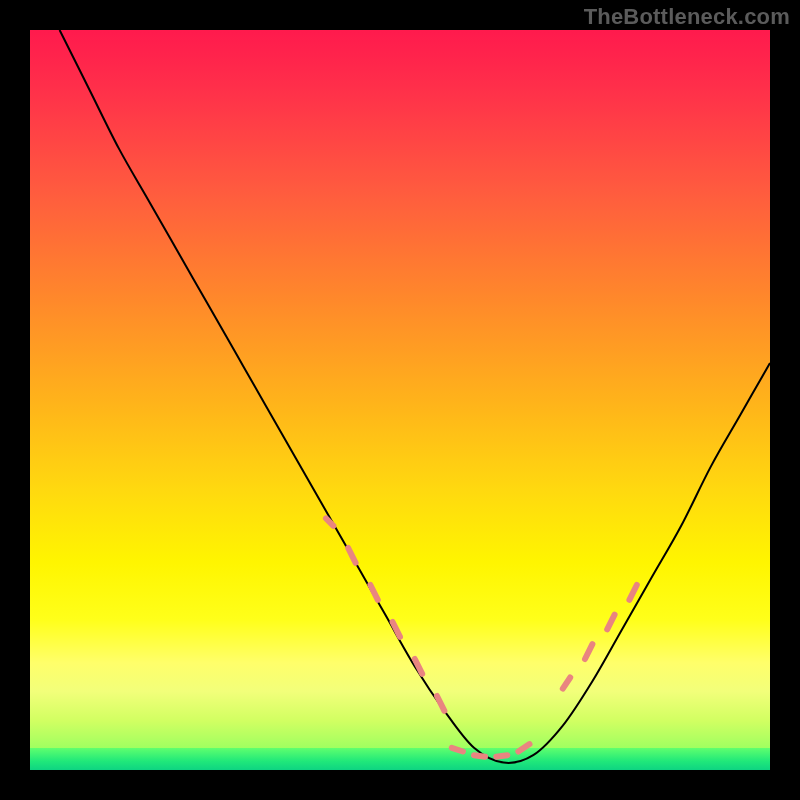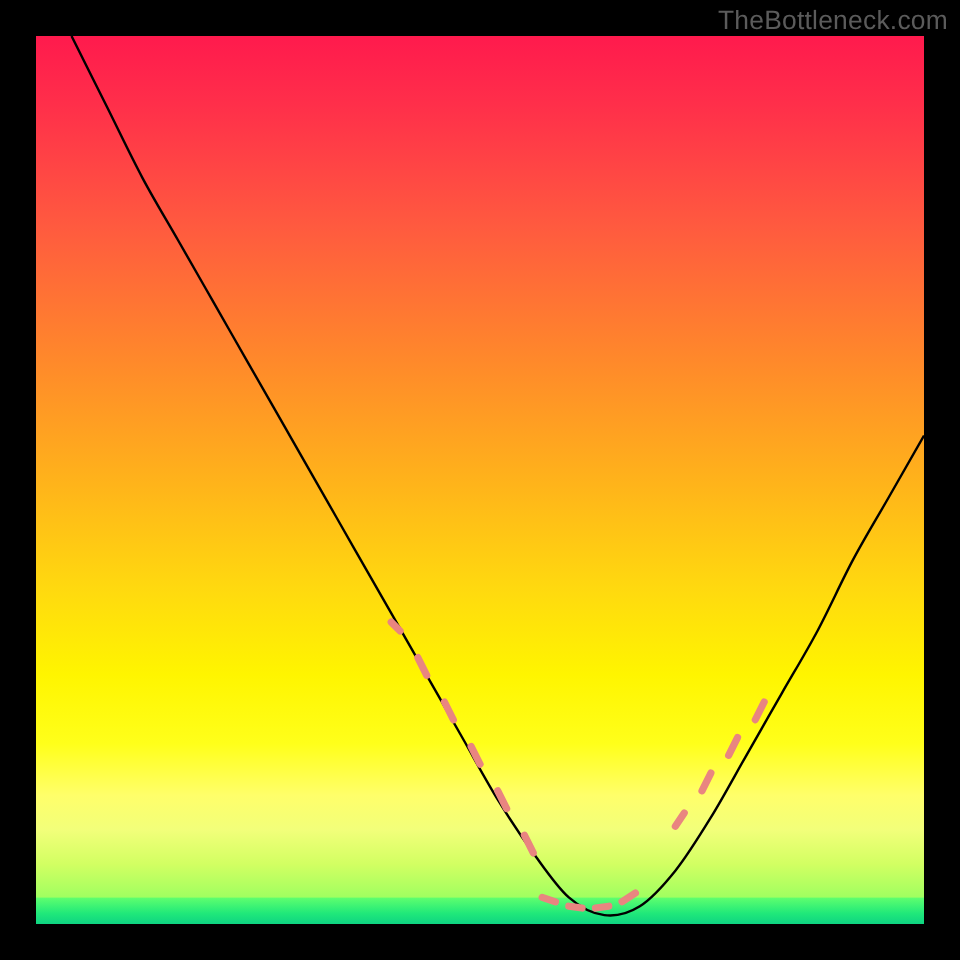--- a/index.html
+++ b/index.html
@@ -71,21 +71,21 @@
     top: 0;
     width: 100%;
     height: 100%;
   }
   .watermark {
     position: absolute;
     top: 4px;
     right: 10px;
     color: #5b5b5b;
     font-size: 22px;
-    font-weight: 400;
+    font-weight: 700;
     letter-spacing: 0.2px;
     user-select: none;
   }
 </style>
 </head>
 <body>
 
 <div class="stage">
 
   <div class="watermark">TheBottleneck.com</div>

